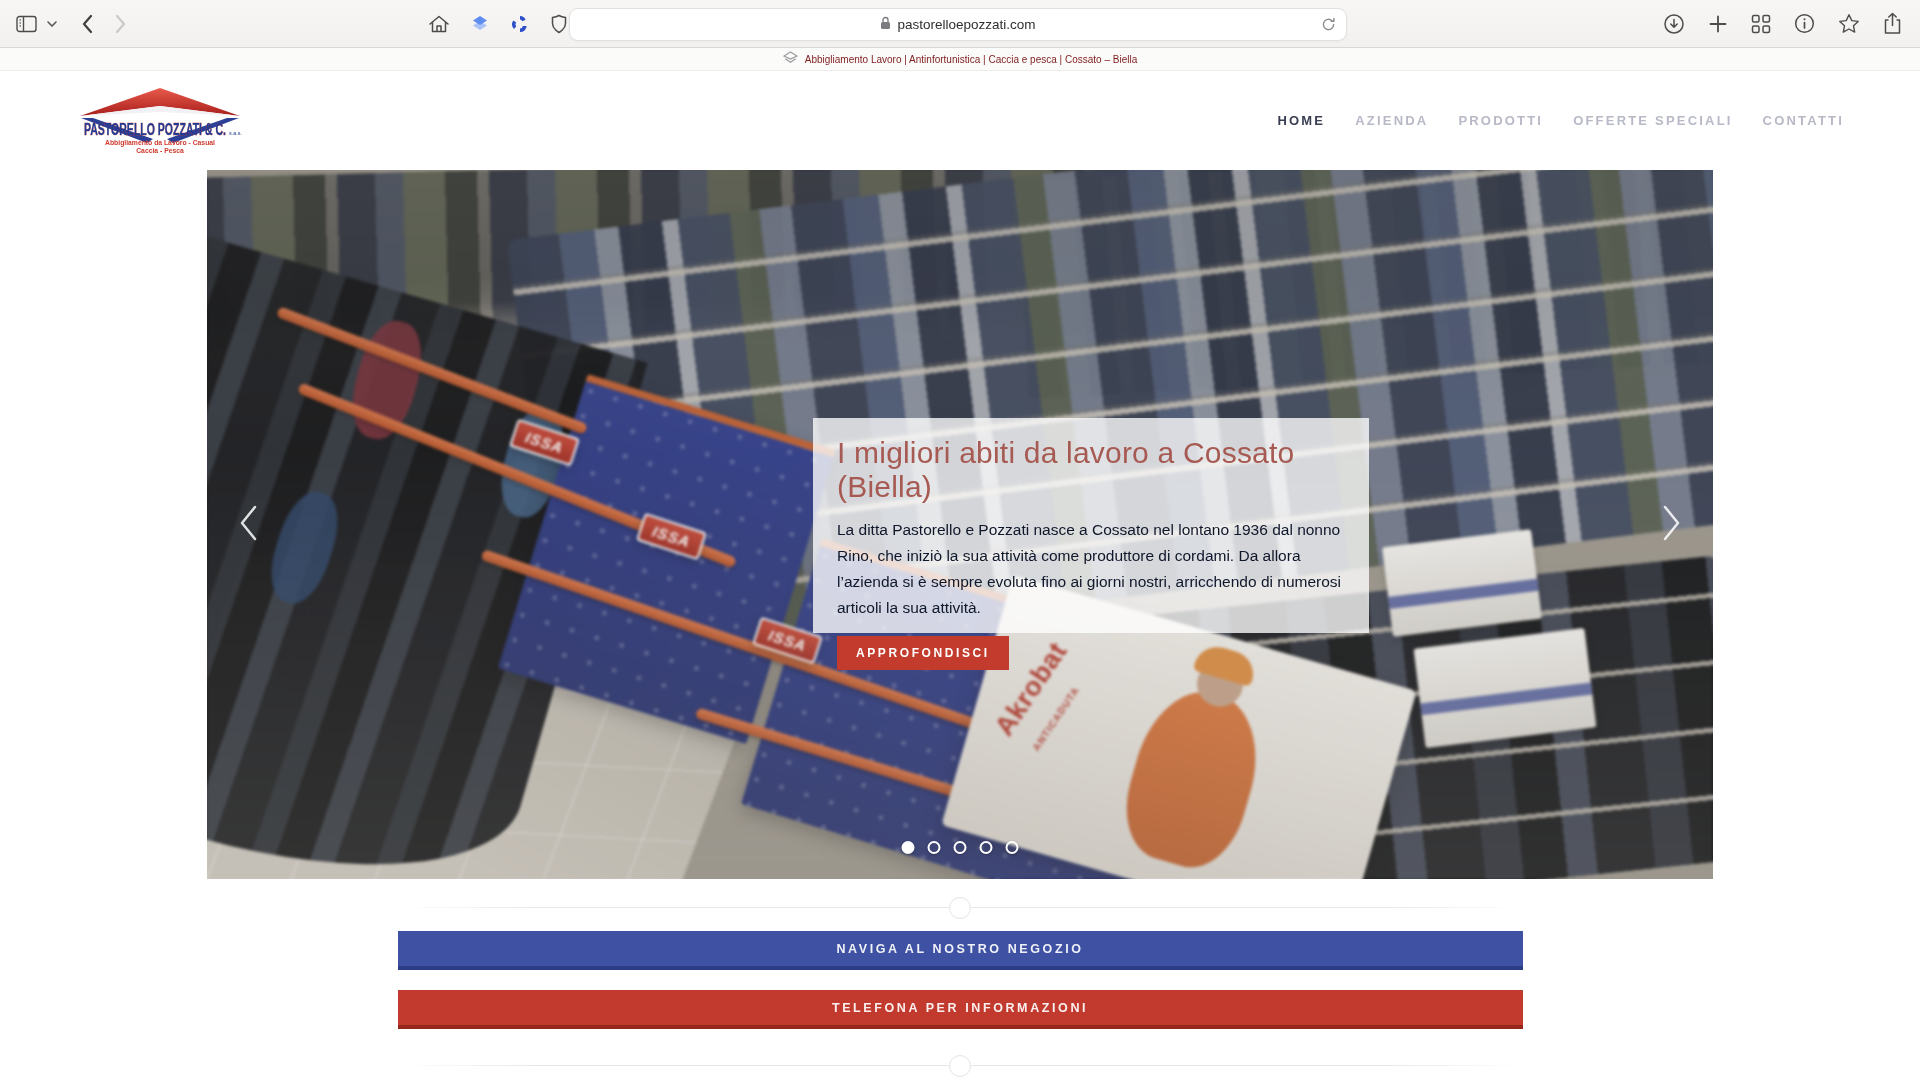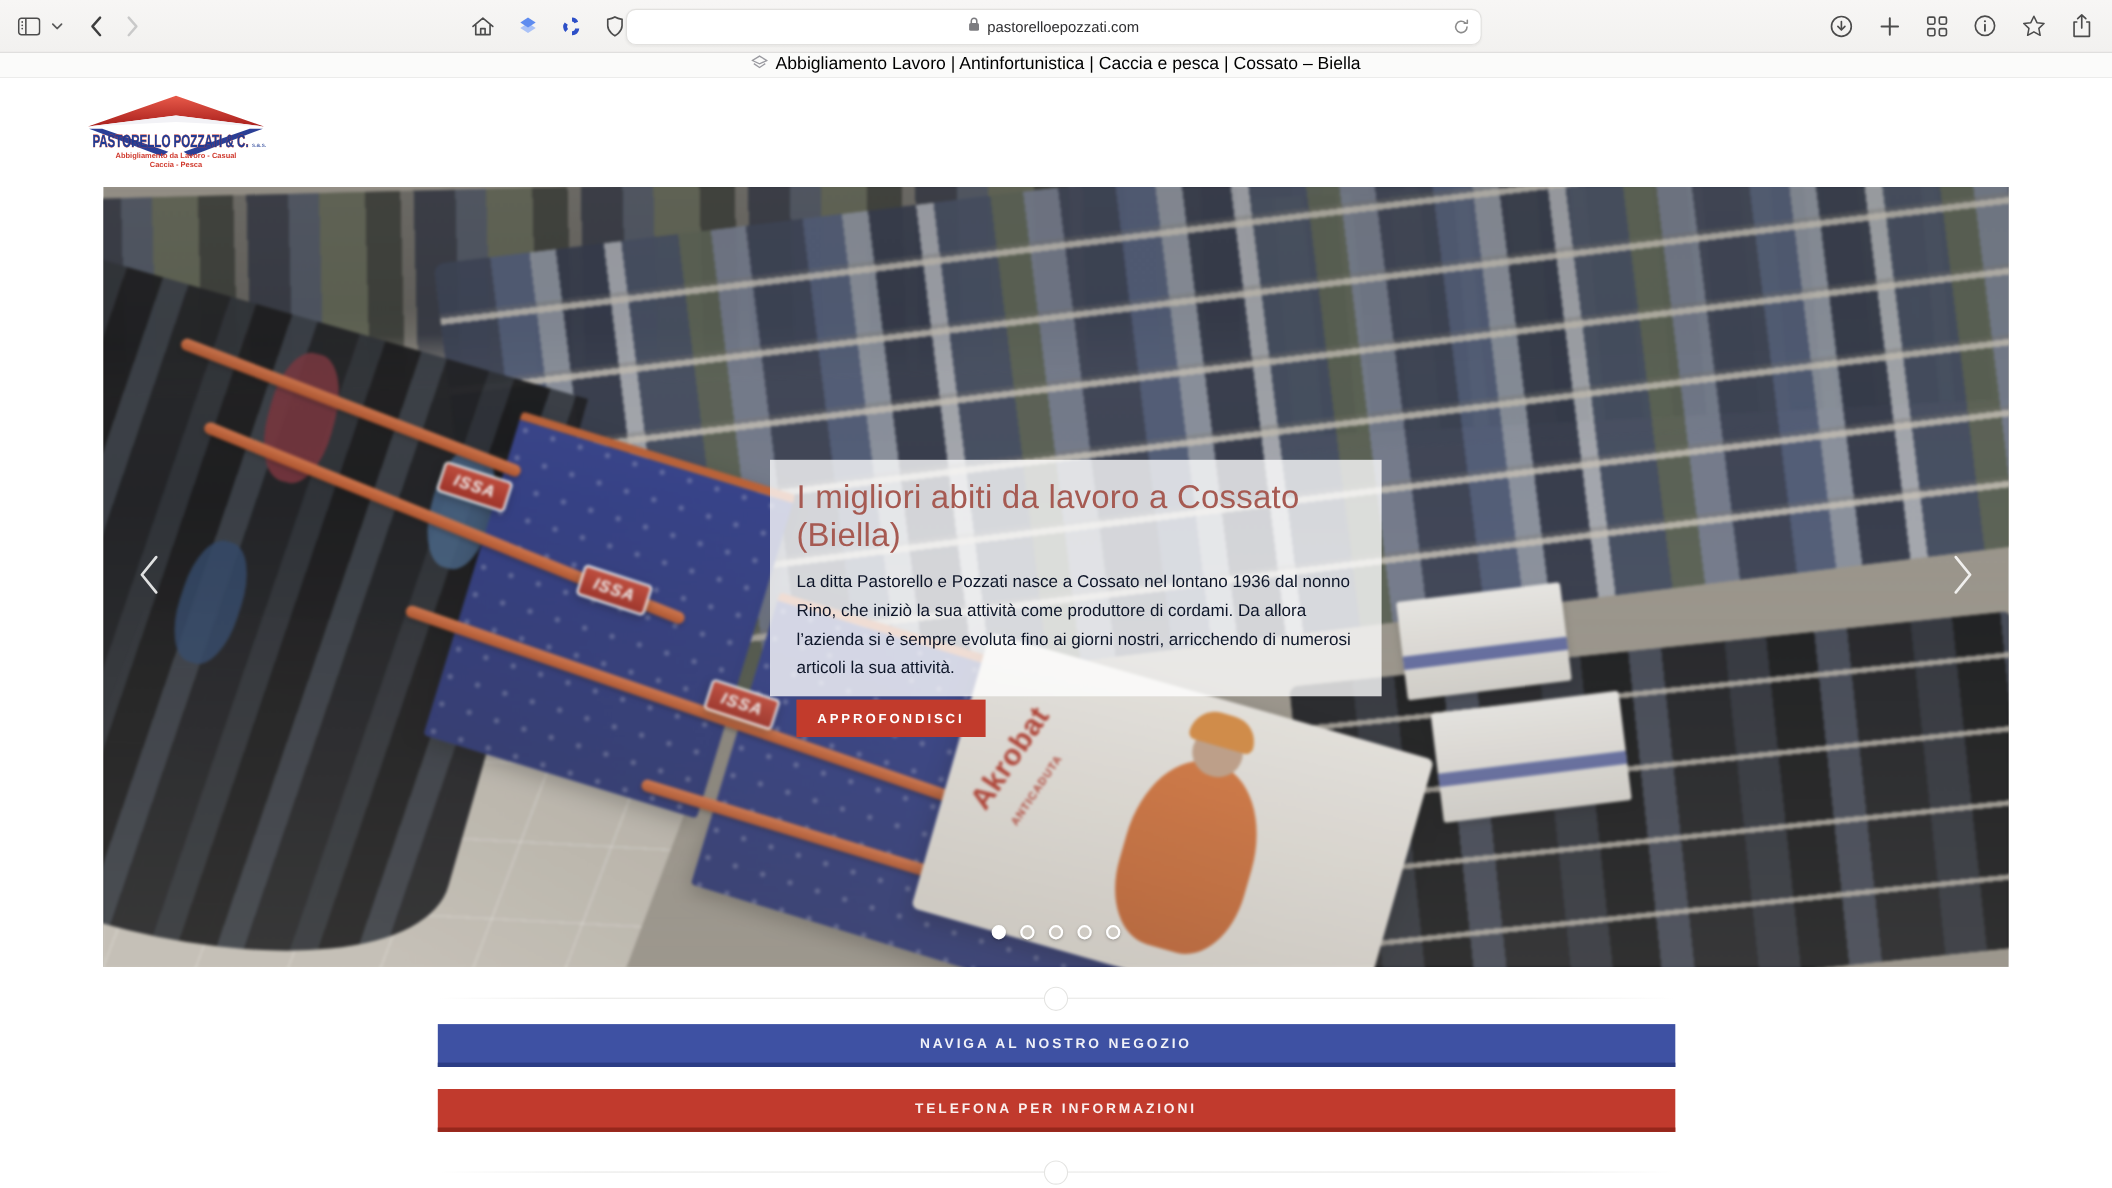--- a/index.html
+++ b/index.html
@@ -15,32 +15,32 @@
   .tb-right{right:18px;gap:23px;}
   .tb-btn{display:flex;align-items:center;justify-content:center;cursor:default;}
   .url-pill{position:absolute;left:569px;top:8px;width:776px;height:31px;background:#fff;
             border:1px solid #e2e1df;border-radius:9px;display:flex;align-items:center;
             justify-content:center;box-shadow:0 1px 2px rgba(0,0,0,.04);}
   .url-center{display:flex;align-items:center;gap:6px;}
   .url-text{font-size:13.5px;color:#2f2f31;}
   .url-refresh{position:absolute;right:10px;top:8px;}
   .titlebar{height:22px;background:#fbfbfa;border-bottom:1px solid #ececeb;display:flex;
             align-items:center;justify-content:center;gap:7px;}
-  .title-text{font-size:16px;color:#000000;}
+  .title-text{font-size:10px;color:#7f1d1d;}
 
   
   .site-header{height:99px;display:flex;align-items:center;justify-content:space-between;
                padding:0 76px 0 77px;background:#fff;}
   .main-nav{display:flex;gap:30px;}
   .nav-item{font-size:13px;letter-spacing:2.2px;color:#b7bac6;text-decoration:none;
             font-weight:bold;cursor:pointer;}
   .nav-item.active{color:#3a3e52;}
 
   
-  .hero{position:relative;width:1732px;height:709px;margin:0 auto;overflow:hidden;background:#9a958b;}
+  .hero{position:relative;width:1506px;height:709px;margin:0 auto;overflow:hidden;background:#9a958b;}
   .scene{position:absolute;inset:0;filter:blur(1.4px) saturate(.85) contrast(.93);}
   .sc{position:absolute;}
   #scTop{left:-20px;top:-12px;right:-20px;height:178px;transform:rotate(-1.5deg);
     background:
       repeating-linear-gradient(90deg, rgba(36,42,58,.9) 0 38px, rgba(64,76,98,.85) 38px 66px,
         rgba(88,96,72,.8) 66px 108px, rgba(44,48,42,.9) 108px 140px, rgba(130,128,122,.35) 140px 152px),
       linear-gradient(180deg,#5c5a54,#45443e 60%,#8b867c);}
   #scTop::after{content:'';position:absolute;left:0;right:0;bottom:-1px;height:48px;
       background:linear-gradient(180deg,transparent,#a09a8e);}
   #scOlive{right:-30px;top:-8px;width:720px;height:218px;transform:rotate(-3deg);opacity:.95;
@@ -279,20 +279,27 @@
         <polygon points="3,33 83,5 163,33 83,23" fill="url(#roofG)"></polygon>
         <polygon points="3,33 83,23 163,33 83,29" fill="#f2f2f6"></polygon>
         <polygon points="4,35 70,60 76,56 16,35" fill="#2b3f96"></polygon>
         <polygon points="162,35 96,60 90,56 150,35" fill="#2b3f96"></polygon>
         <text x="78" y="52" text-anchor="middle" font-size="16" font-weight="bold" fill="#1f3b94" stroke="#cf3a2e" stroke-width="0.5" paint-order="stroke" textLength="142" lengthAdjust="spacingAndGlyphs">PASTORELLO POZZATI &amp; C.</text>
         <text x="152" y="52" font-size="5.5" fill="#1f3b94">s.a.s.</text>
         <text x="83" y="62" text-anchor="middle" font-size="6.8" font-weight="bold" fill="#d03a2e">Abbigliamento da Lavoro - Casual</text>
         <text x="83" y="70" text-anchor="middle" font-size="6.8" font-weight="bold" fill="#d03a2e">Caccia - Pesca</text>
       </svg>
     </div>
+    <nav class="main-nav">
+        <a class="nav-item active">HOME</a>
+        <a class="nav-item">AZIENDA</a>
+        <a class="nav-item">PRODOTTI</a>
+        <a class="nav-item">OFFERTE SPECIALI</a>
+        <a class="nav-item">CONTATTI</a>
+      </nav>
   </header>
 
   <section class="hero">
     <div class="scene">
       <div class="sc" id="scTop"></div>
       <div class="sc" id="scOlive"></div>
       <div class="sc" id="scTables"></div>
       <div class="sc" id="scDark"></div>
       <div class="sc" id="scFloor"></div>
       <div class="sc" id="scJackets"></div>

